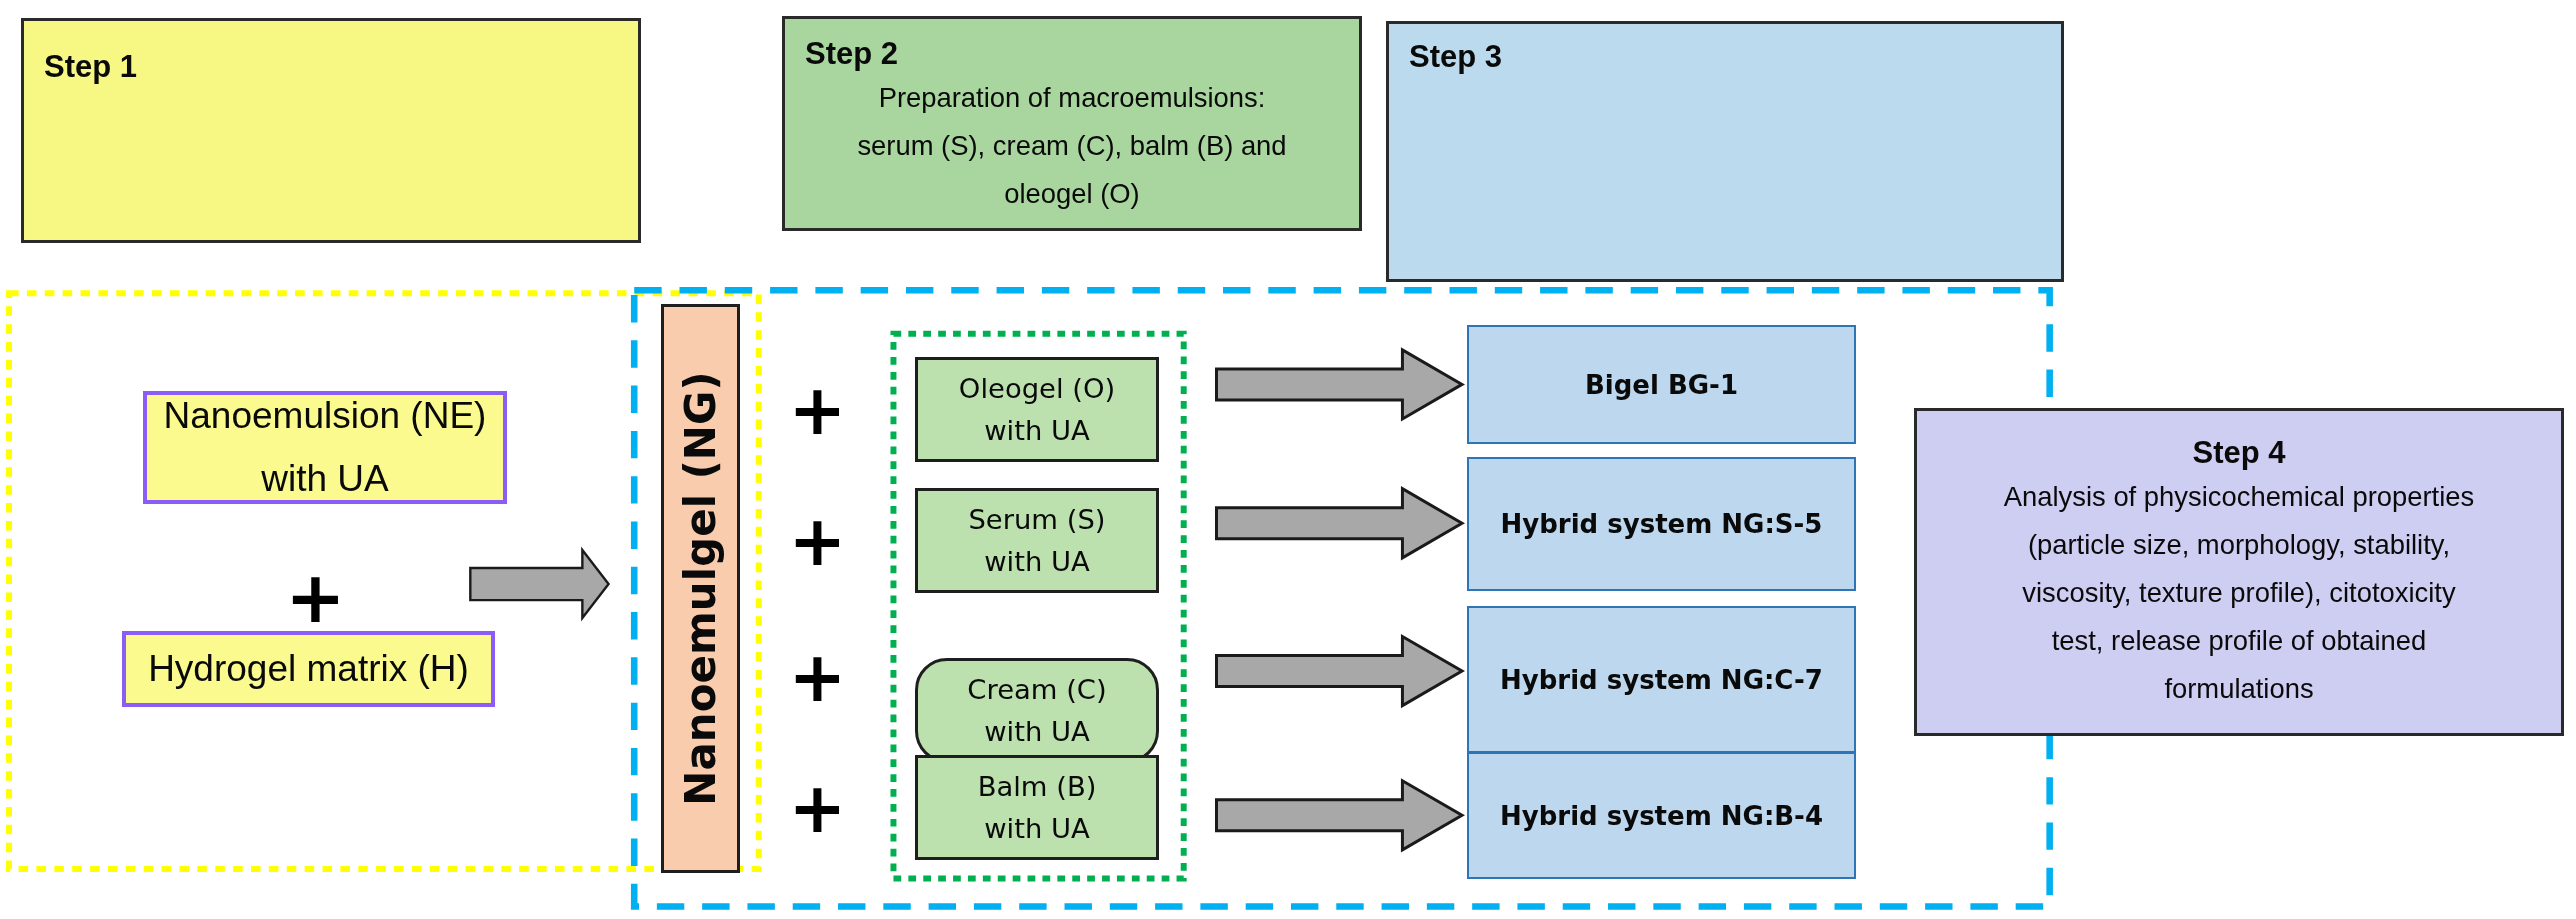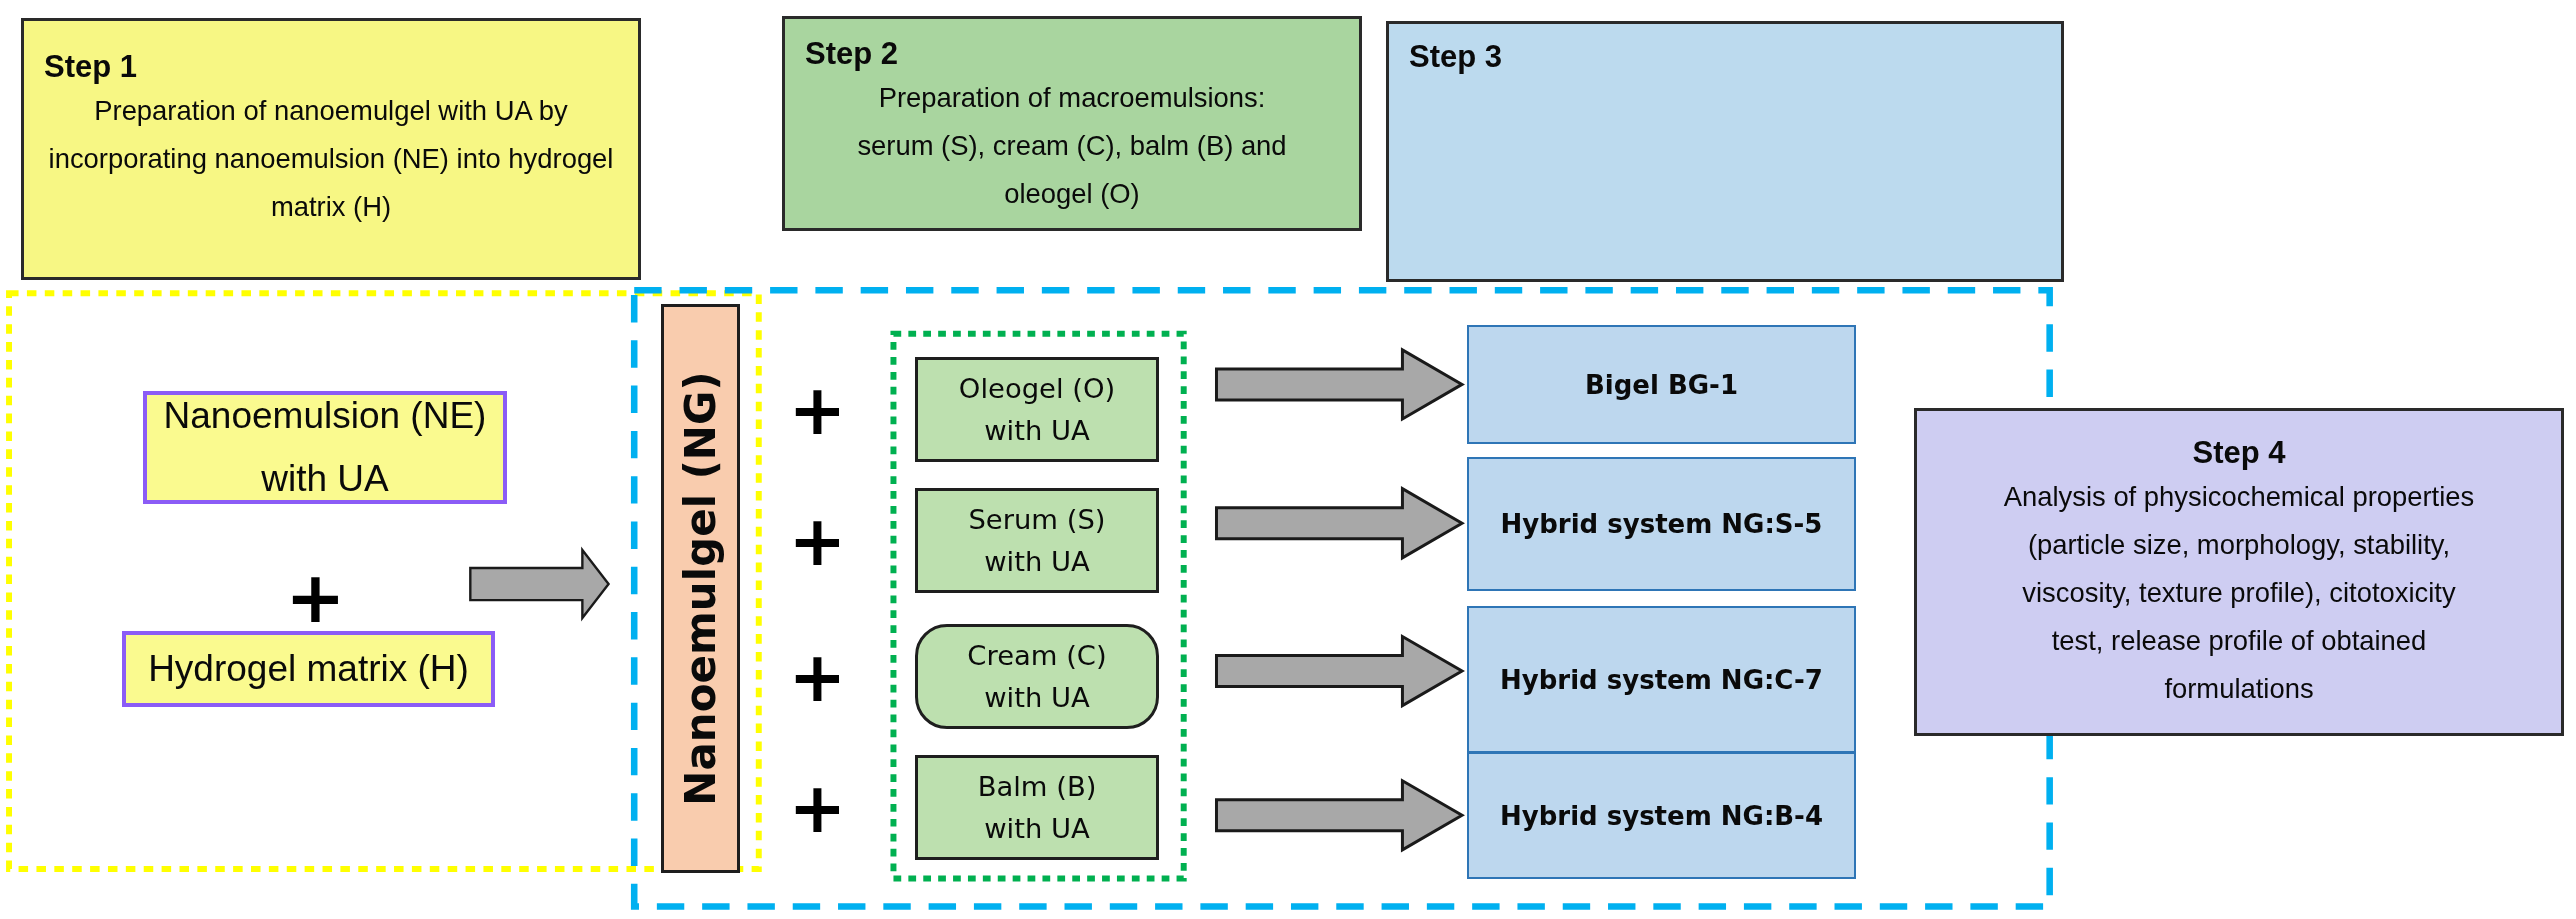--- a/index.html
+++ b/index.html
@@ -3,42 +3,42 @@
 <meta charset="utf-8">
 <style>
   html,body{margin:0;padding:0;background:#ffffff;}
   body{width:2576px;height:919px;position:relative;overflow:hidden;
        font-family:"Liberation Sans",sans-serif;color:#0a0a0a;}
   .abs{position:absolute;box-sizing:border-box;}
   #outline-layer{left:0;top:0;width:2576px;height:919px;z-index:1;}
   .box{z-index:2;display:flex;flex-direction:column;align-items:center;}
   
   .step-box{border:3.6px solid #2a2a2a;}
-  #step1{left:21px;top:18px;width:620px;height:262px;background:var(--step1-fill,#F7F784);padding-top:26px;}
+  #step1{left:21px;top:18px;width:620px;height:225px;background:var(--step1-fill,#F7F784);padding-top:26px;}
   #step2{left:782px;top:15.5px;width:580px;height:215px;background:var(--step2-fill,#A9D59F);padding-top:15.5px;}
   #step3{left:1386px;top:13px;width:678px;height:261px;background:var(--step3-fill,#BCDAEE);padding-top:13px;margin-top:8px;}
   #step4{left:1914px;top:408px;width:650px;height:328px;background:var(--step4-fill,#CECDF2);padding-top:21.5px;}
   .step-title{font-weight:bold;font-size:31px;line-height:1.3;align-self:flex-start;padding-left:20px;}
   #step4 .step-title{align-self:center;padding-left:0;}
   .step-body{font-size:27.4px;line-height:1.75;text-align:center;white-space:pre-line;width:100%;}
   
   .ingredient-box{border:4px solid #8b5cf6;background:var(--small-yellow-fill,#FAFA8F);
     justify-content:center;text-align:center;font-size:37px;line-height:1.7;white-space:pre-line;}
   #ne-box{left:143px;top:391px;width:364px;height:113px;}
   #h-box{left:122px;top:631px;width:373px;height:76px;}
   
   #ng-box{left:661px;top:304px;width:79px;height:569px;border:3px solid #1e1e1e;
     background:var(--nanoemulgel-fill,#F9CCAE);justify-content:center;}
   #ng-box .vtext{transform:rotate(-90deg);white-space:nowrap;font-weight:bold;font-size:42px;
     font-family:"DejaVu Sans",sans-serif;}
   
   .base-box{left:915px;width:244px;height:105px;border:3px solid #1e1e1e;
     background:var(--small-green-fill,#BDE0AF);justify-content:center;text-align:center;
     font-family:"DejaVu Sans",sans-serif;font-size:27.4px;line-height:1.5;white-space:pre-line;}
-  #base0{top:357px;} #base1{top:488px;} #base2{top:624px;border-radius:32px;} #base3{top:755px;}
+  #base0{top:357px;} #base1{top:488px;} #base2{top:658px;border-radius:32px;} #base3{top:755px;}
   
   .result-box{left:1467px;width:389px;border:2.4px solid var(--result-blue-border,#2E75B6);
     background:var(--result-blue-fill,#BDD7EE);justify-content:center;text-align:center;
     font-family:"DejaVu Sans",sans-serif;font-weight:bold;font-size:26px;}
   #result0{top:325px;height:119px;} #result1{top:457px;height:134px;}
   #result2{top:606px;height:147px;} #result3{top:752px;height:127px;}
   
   .plus{z-index:3;display:flex;align-items:center;justify-content:center;
     font-family:"DejaVu Sans",sans-serif;font-weight:bold;color:#000;}
   #plus-left{left:271px;top:549px;width:89px;height:95px;font-size:72px;}
@@ -54,23 +54,20 @@
   <rect x="1498" y="560" width="487" height="914" fill="none" style="stroke:var(--outline-green,#00B050)" stroke-width="10" stroke-dasharray="13 12"></rect>
   <polygon points="788,953 976,953 976,923 1020,980 976,1037 976,1007 788,1007" style="fill:var(--arrow-fill,#A8A8A8)" stroke="#1a1a1a" stroke-width="4"></polygon>
   <polygon points="2040,619 2352,619 2352,587 2452,645 2352,703 2352,671 2040,671" style="fill:var(--arrow-fill,#A8A8A8)" stroke="#1a1a1a" stroke-width="5"></polygon>
   <polygon points="2040,852 2352,852 2352,820 2452,878 2352,936 2352,904 2040,904" style="fill:var(--arrow-fill,#A8A8A8)" stroke="#1a1a1a" stroke-width="5"></polygon>
   <polygon points="2040,1100 2352,1100 2352,1068 2452,1126 2352,1184 2352,1152 2040,1152" style="fill:var(--arrow-fill,#A8A8A8)" stroke="#1a1a1a" stroke-width="5"></polygon>
   <polygon points="2040,1342 2352,1342 2352,1310 2452,1368 2352,1426 2352,1394 2040,1394" style="fill:var(--arrow-fill,#A8A8A8)" stroke="#1a1a1a" stroke-width="5"></polygon>
 </svg>
 
 <div id="step1" class="abs box step-box">
   <div class="step-title">Step 1</div>
-  <div class="step-body">Preparation of nanoemulgel with UA by
-incorporating nanoemulsion (NE) into hydrogel
-matrix (H)</div>
 </div>
 <div id="step2" class="abs box step-box">
   <div class="step-title">Step 2</div>
   <div class="step-body">Preparation of macroemulsions:
 serum (S), cream (C), balm (B) and
 oleogel (O)</div>
 </div>
 <div id="step3" class="abs box step-box">
   <div class="step-title">Step 3</div>
 </div>

